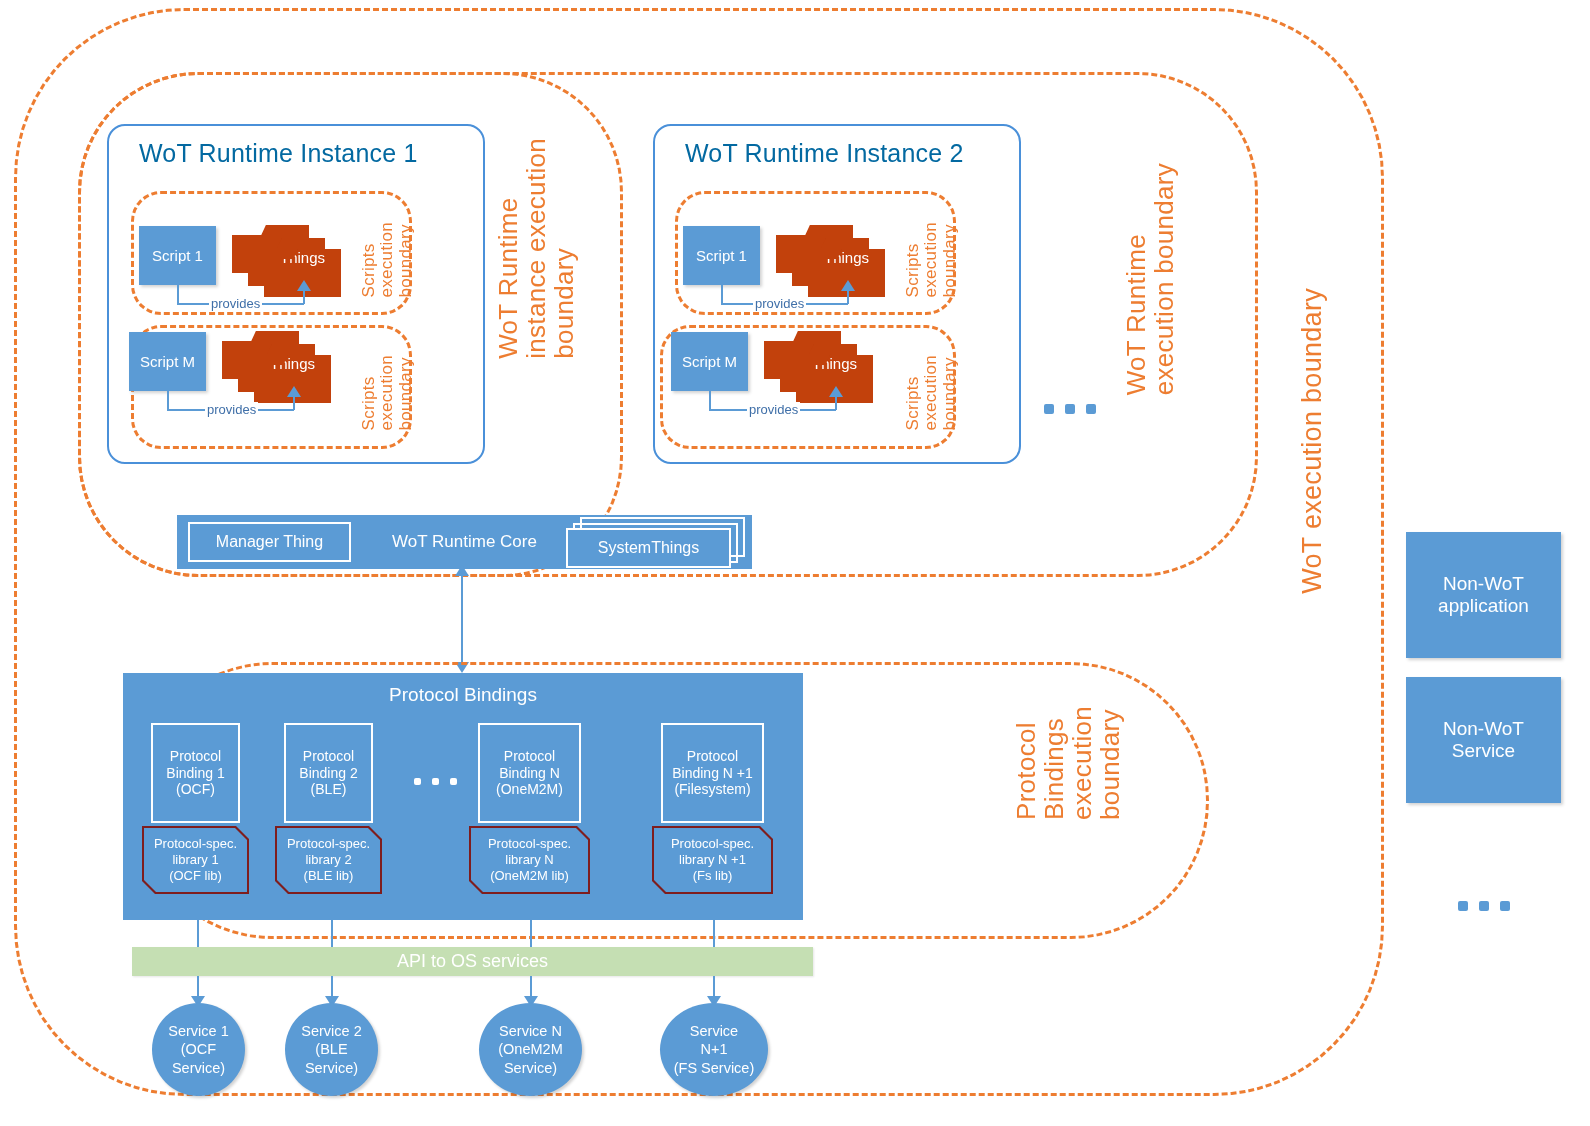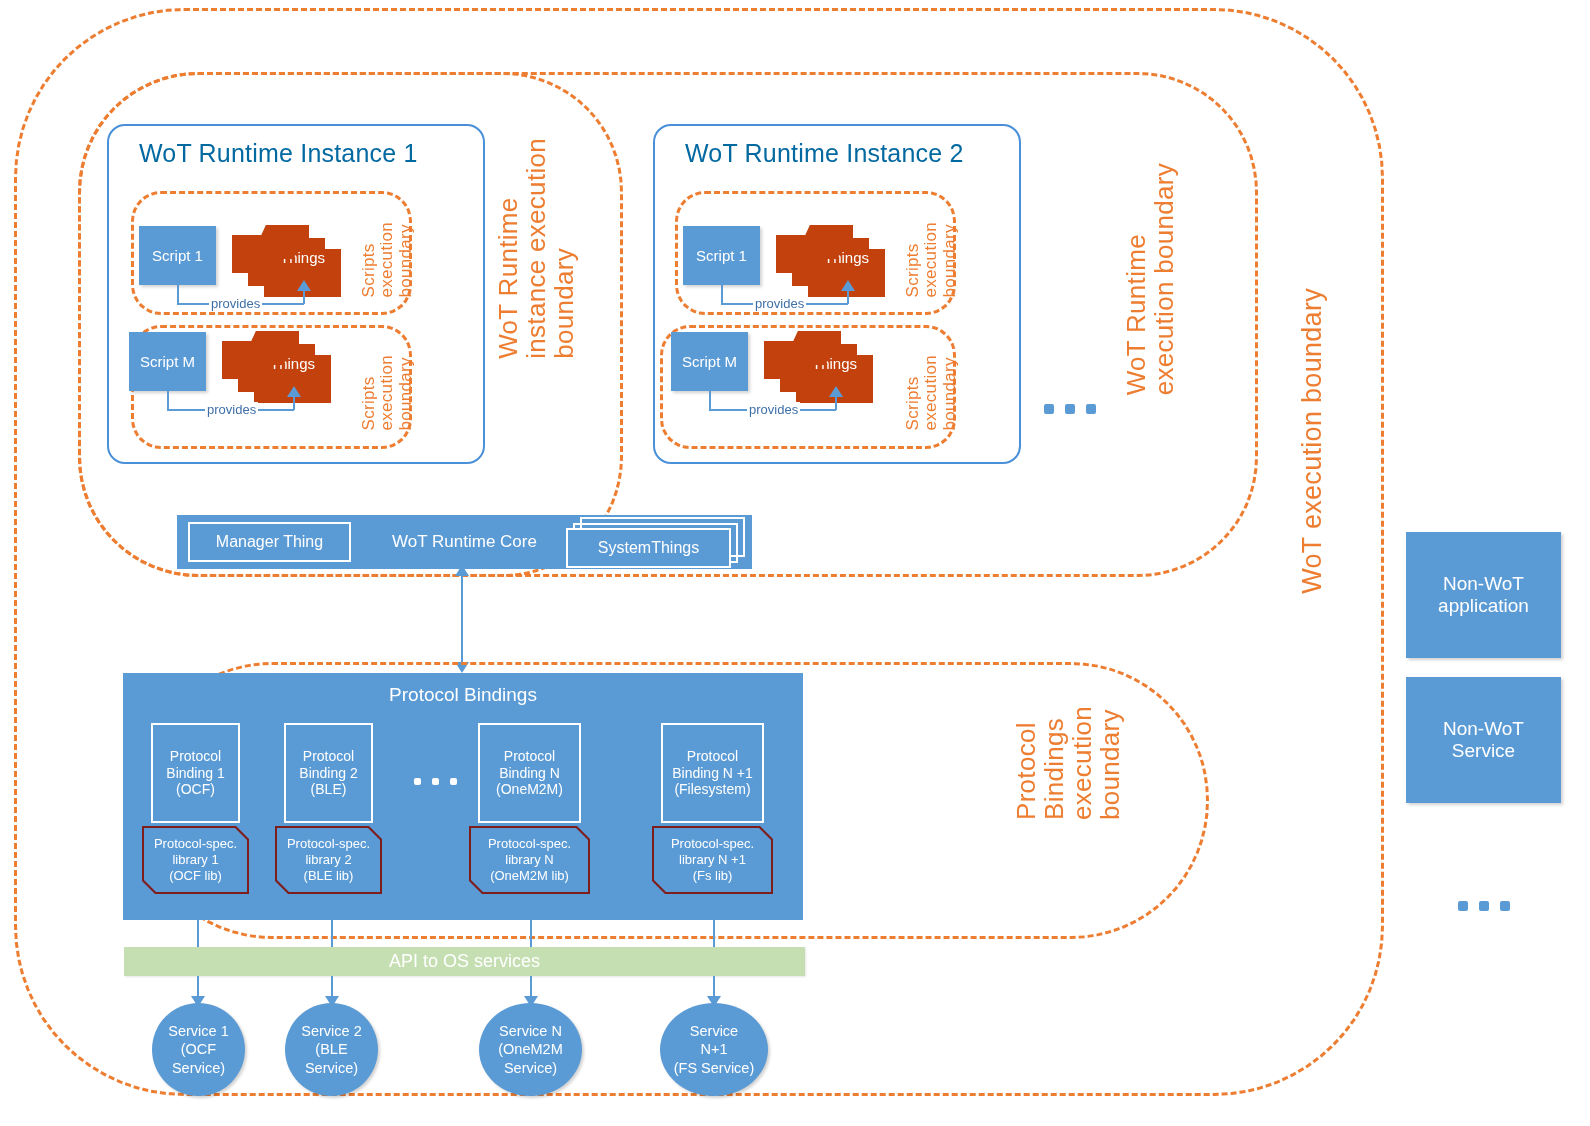--- a/index.html
+++ b/index.html
@@ -229,21 +229,21 @@
     <span class="inner" style="white-space:pre;">Protocol-spec.
 library N +1
 (Fs lib)</span>
   </div>
 
   <div class="ln v" style="left:197px;top:920px;height:28px;"></div>
   <div class="ln v" style="left:331px;top:920px;height:28px;"></div>
   <div class="ln v" style="left:530px;top:920px;height:28px;"></div>
   <div class="ln v" style="left:713px;top:920px;height:28px;"></div>
 
-  <div class="greenbar" style="left:124px;top:947px;width:681px;height:29px;">API to OS services</div>
+  <div class="greenbar" style="left:132px;top:947px;width:681px;height:29px;">API to OS services</div>
 
   <div class="ln v" style="left:197px;top:976px;height:22px;"></div>
   <div class="arrowdn" style="left:191px;top:996px;"></div>
   <div class="ln v" style="left:331px;top:976px;height:22px;"></div>
   <div class="arrowdn" style="left:325px;top:996px;"></div>
   <div class="ln v" style="left:530px;top:976px;height:22px;"></div>
   <div class="arrowdn" style="left:524px;top:996px;"></div>
   <div class="ln v" style="left:713px;top:976px;height:22px;"></div>
   <div class="arrowdn" style="left:707px;top:996px;"></div>
 

